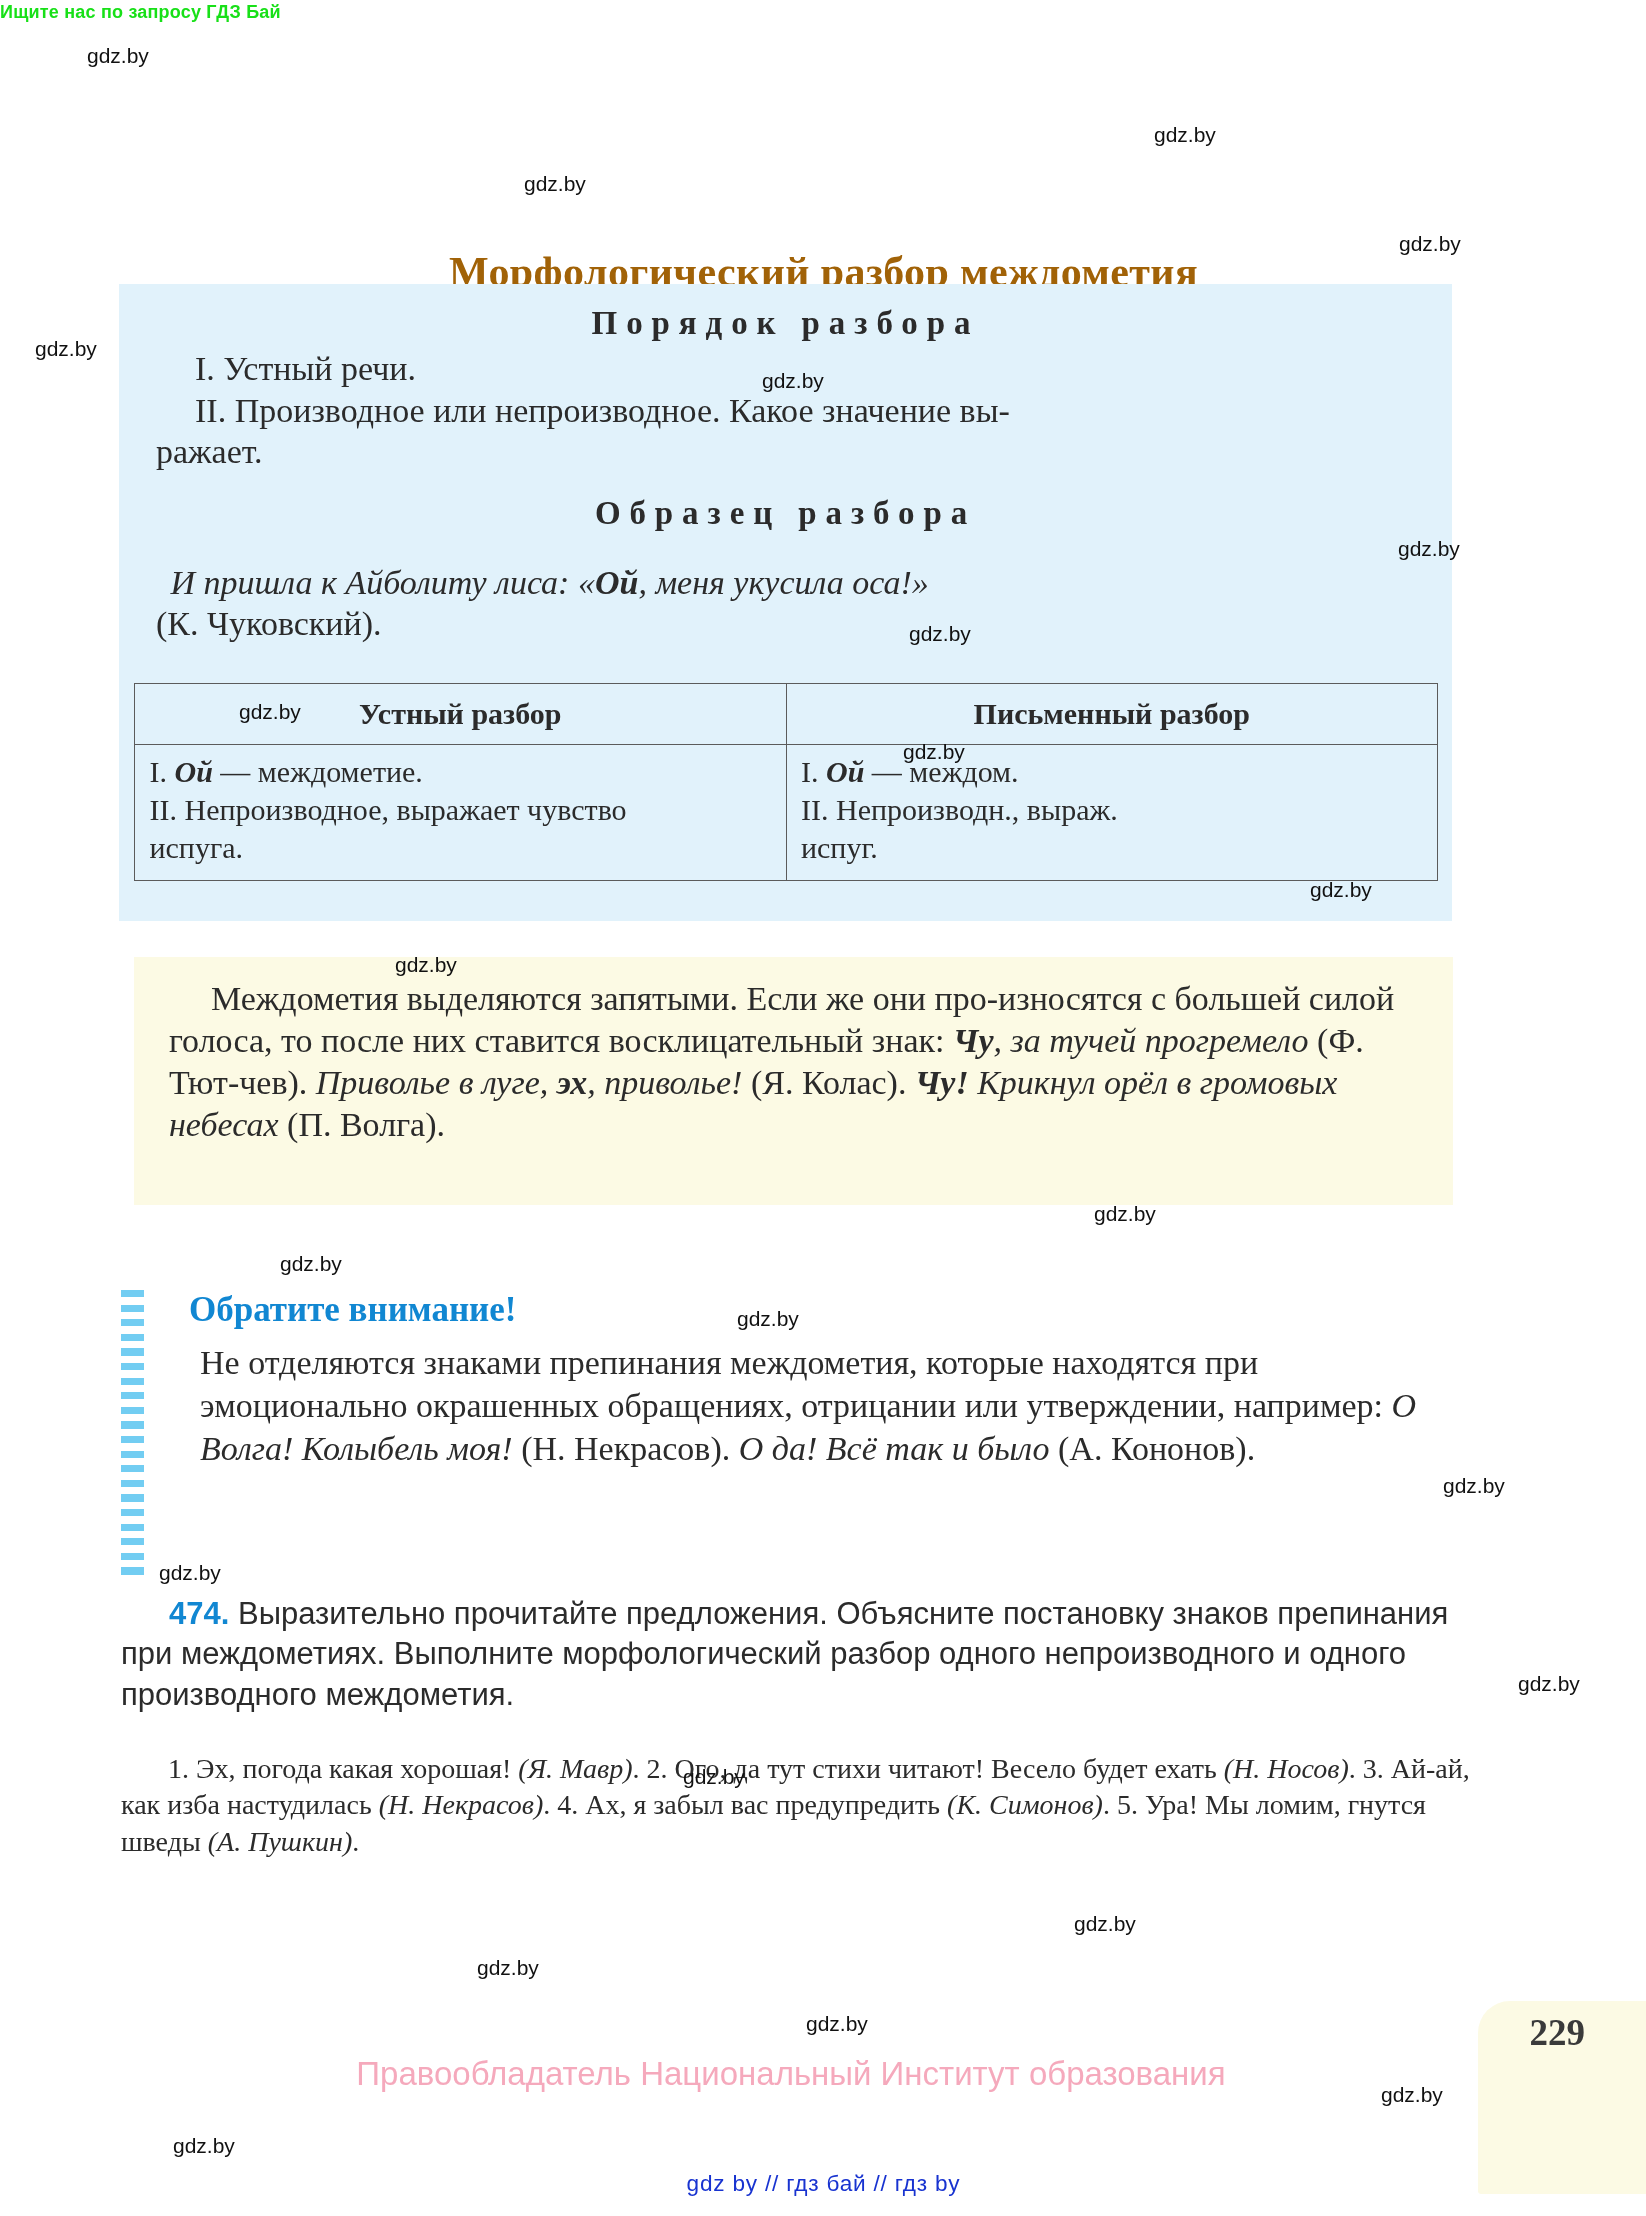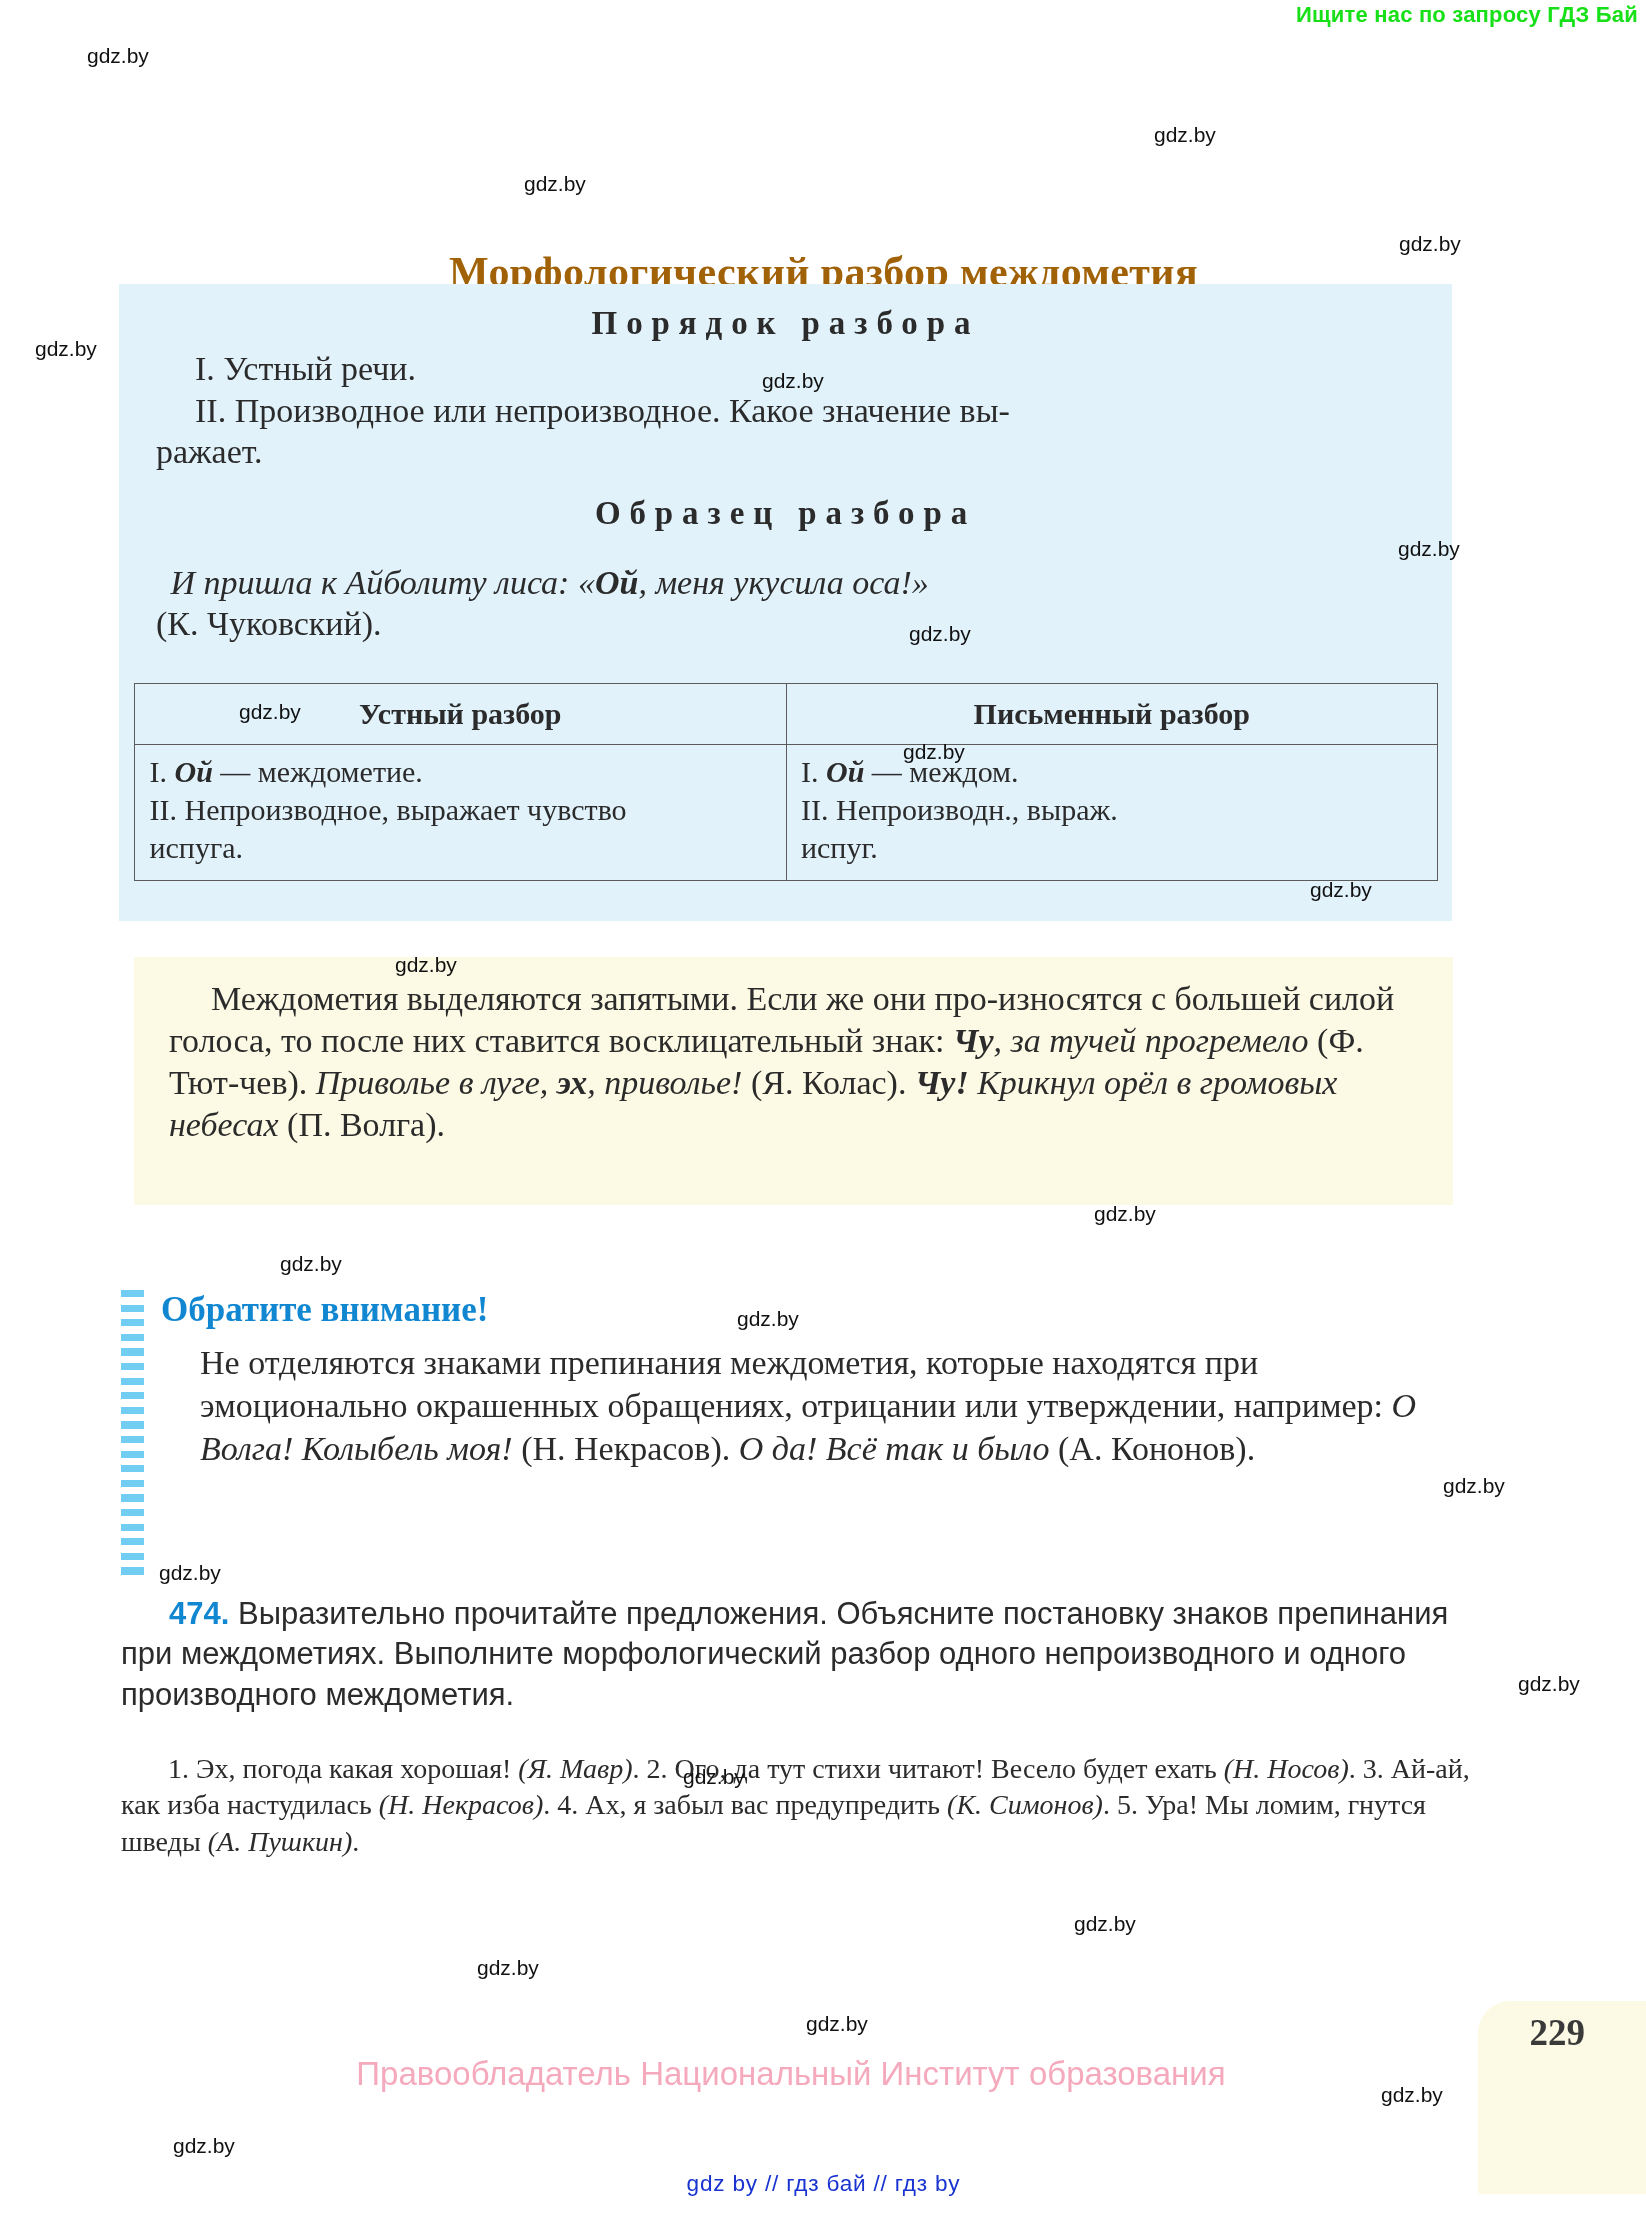--- a/index.html
+++ b/index.html
@@ -9,24 +9,24 @@
     font-family:"Liberation Serif", serif;
     position:relative;
     overflow:hidden;
     color:#2b2b2b;
   }
   .page{position:absolute; inset:0;}
 
   
   .top-banner{
     position:absolute; top:1.6px; left:0; width:1638px;
-    text-align:right;
+    text-align:left;
     color:#18e018;
     font-family:"Liberation Sans", sans-serif;
-    font-size:22px;
+    font-size:18px;
     font-weight:600;
     letter-spacing:0.2px;
   }
 
   
   .wm{
     position:absolute;
     font-family:"Liberation Sans", sans-serif;
     font-size:21px;
     color:#111;
@@ -136,21 +136,21 @@
     width:1338px;
   }
   .attn-bars{
     position:absolute;
     left:0px; top:0px;
     width:22.6px;
     display:flex; flex-direction:column; gap:7.3px;
   }
   .attn-bars span{display:block; width:22.6px; height:7.3px; background:#72cdf2;}
   .attn-head{
-    margin-left:40px;
+    margin-left:68px;
     color:#1187d2;
     font-family:"Liberation Serif", serif;
     font-weight:bold;
     font-size:35px;
     line-height:1;
     padding-top:1.6px;
   }
   .attn-body{
     margin-left:79px;
     margin-top:14.5px;

